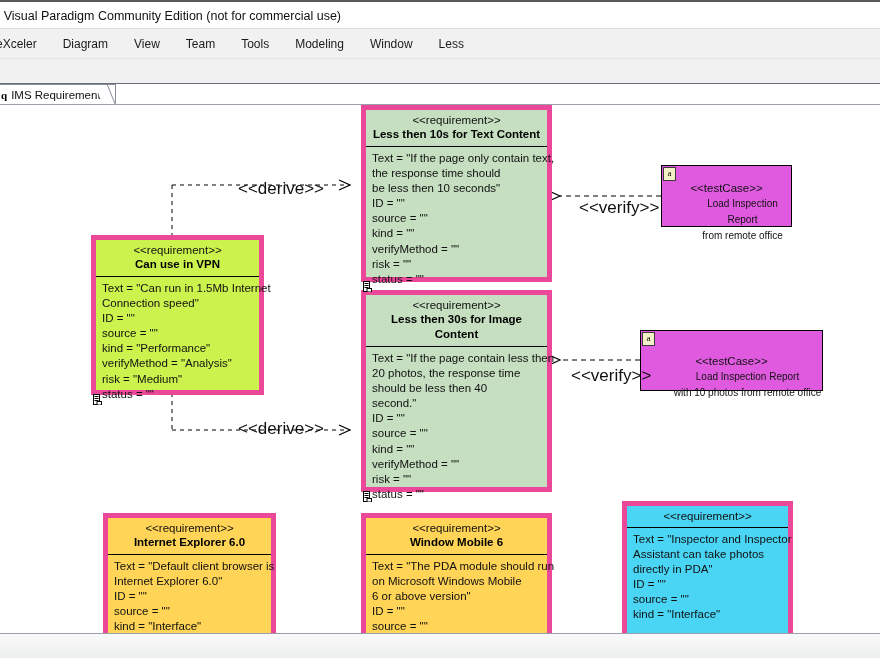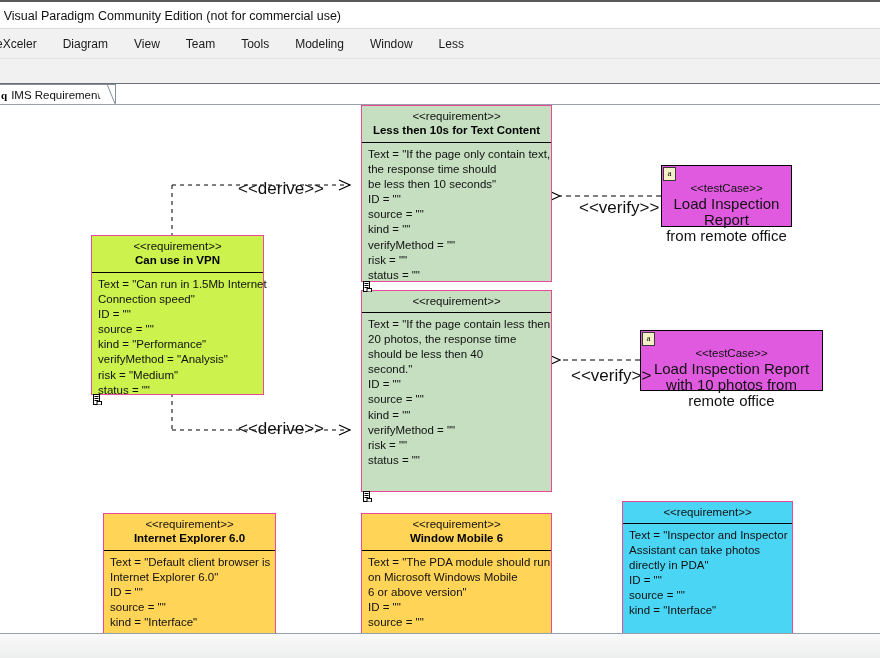--- a/index.html
+++ b/index.html
@@ -70,41 +70,41 @@
     background:#ffffff;overflow:hidden;
   }
   .statusbar{
     position:absolute;left:0;top:633px;width:880px;height:25px;
     background:linear-gradient(#fafafa,#eceded);
     border-top:1px solid #9aa0aa;border-bottom:1px solid #9aa0aa;
   }
 
   
   .node{
-    position:absolute;border:1px solid #ec4899;box-sizing:border-box;
+    position:absolute;border:5px solid #ec4899;box-sizing:border-box;
     background:#ffffff;z-index:5;
   }
   .node-head{
     padding:3px 4px 4px 4px;text-align:center;border-bottom:1px solid #000000;
   }
   .stereotype{font-size:11.5px;color:#111;line-height:14px;}
   .node-title{font-size:11.5px;font-weight:bold;color:#000;line-height:15px;}
   .node-body{
     padding:4px 5px 4px 6px;font-size:11.5px;color:#111;line-height:15.1px;
   }
   .node-body div{white-space:pre;}
 
   
   .tc{
     position:absolute;border:1px solid #000;box-sizing:border-box;
     background:#e05ae0;z-index:5;text-align:center;
     display:flex;flex-direction:column;justify-content:center;
   }
   .tc .stereotype{line-height:16px;margin-top:32px;}
-  .tc-line{font-size:15px;color:#111;line-height:16px;}
+  .tc-line{font-size:10px;color:#111;line-height:16px;padding-left:32px;}
   .tc-badge{
     position:absolute;left:1px;top:1px;width:11px;height:12px;
     background:#f2f0c4;border:1px solid #3a3a3a;
     font-size:9px;line-height:11px;text-align:center;color:#000;
     font-family:"Liberation Serif",serif;
   }
 
   
   .doc-icon{
     position:absolute;width:9px;height:11px;z-index:7;
@@ -220,20 +220,21 @@
       <rect x="0.5" y="0.5" width="6" height="10" fill="#fff" stroke="#000"></rect>
       <rect x="1.5" y="2" width="4" height="1" fill="#000"></rect>
       <rect x="1.5" y="4" width="4" height="1" fill="#000"></rect>
       <rect x="1.5" y="6" width="4" height="1" fill="#000"></rect>
       <rect x="4" y="7.5" width="4.5" height="3.5" fill="#fff" stroke="#000"></rect>
     </svg>
 
     <div class="node" id="node-req-image-30s" style="left:361px;top:185px;width:191px;height:202px;background:#c5dfc0;">
       <div class="node-head">
         <div class="stereotype">&lt;&lt;requirement&gt;&gt;</div>
+        <div class="node-title">Less then 30s for Image Content</div>
       </div>
       <div class="node-body">
           <div>Text = "If the page contain less then</div>
           <div>20 photos, the response time</div>
           <div>should be less then 40</div>
           <div>second."</div>
           <div>ID = ""</div>
           <div>source = ""</div>
           <div>kind = ""</div>
           <div>verifyMethod = ""</div>

